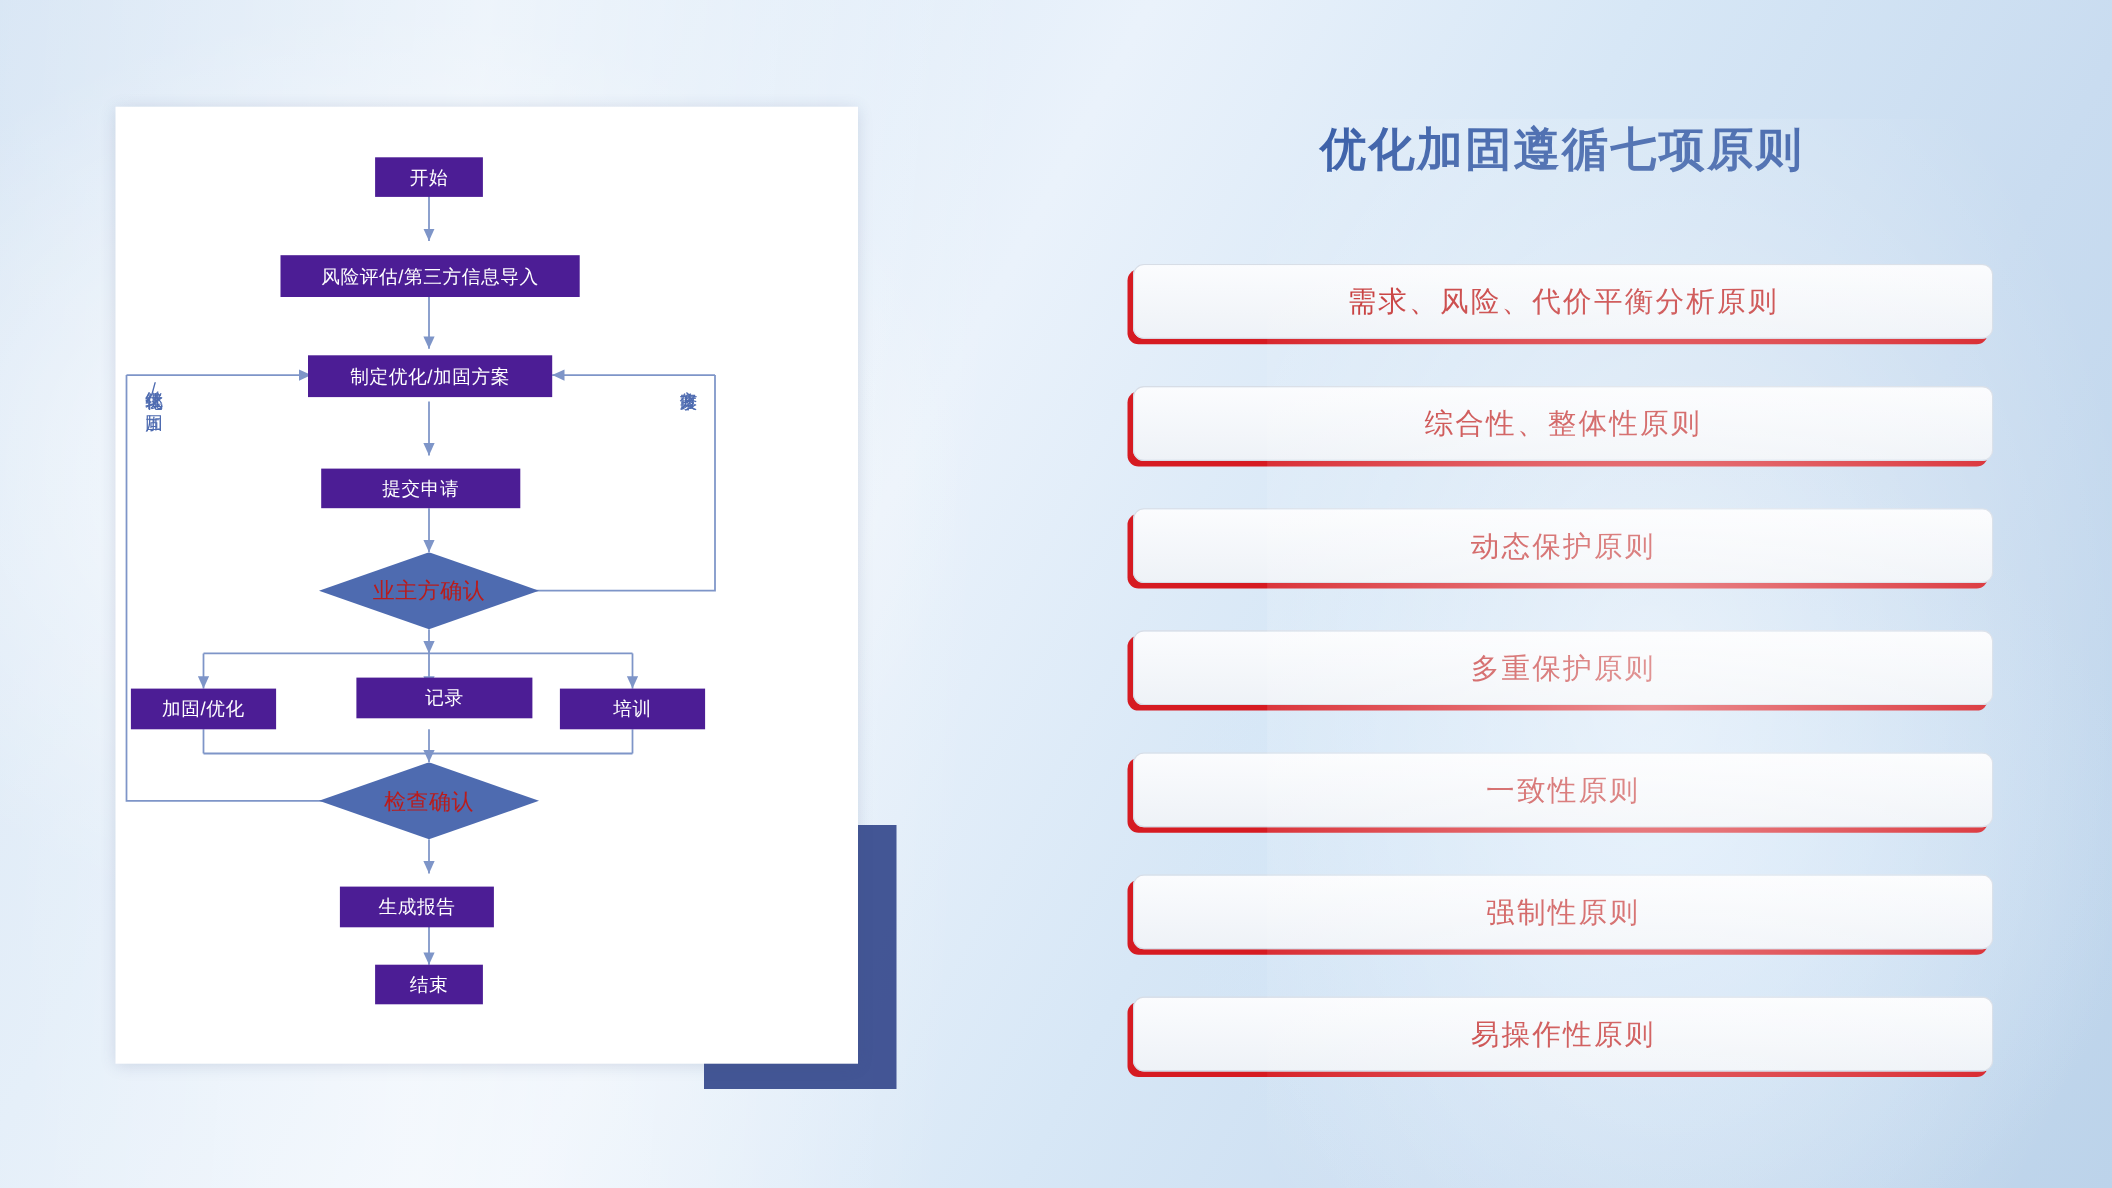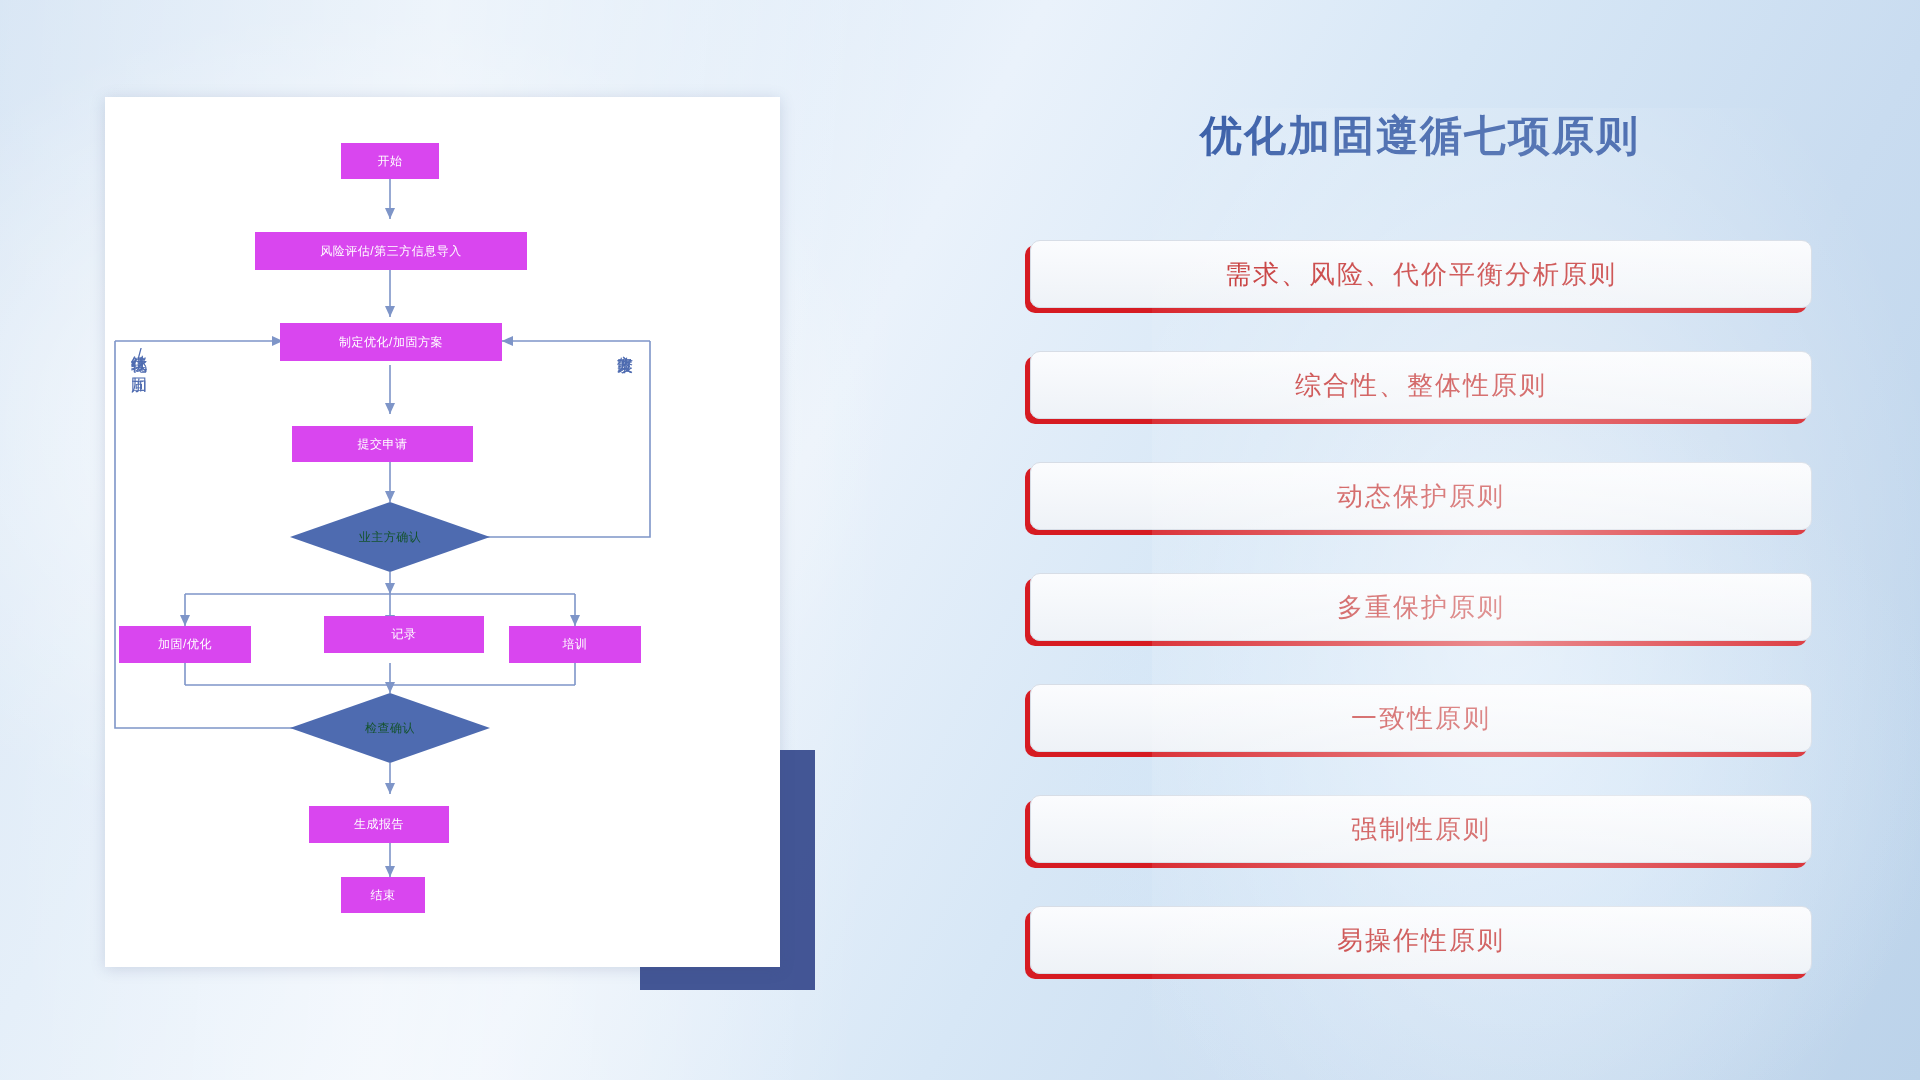--- a/index.html
+++ b/index.html
@@ -63,23 +63,23 @@
     box-shadow: 0 2px 14px rgba(60,80,130,0.18);
   }
   .fc-wrap {
     position: absolute;
     left: 0; top: 0;
     width: 675px;
     height: 870px;
   }
   .node {
     position: absolute;
-    background: #d946ef;
+    background: #4c1d95;
     color: #ffffff;
-    font-size: 12px;
+    font-size: 17px;
     display: flex;
     align-items: center;
     justify-content: center;
     box-sizing: border-box;
     white-space: nowrap;
     letter-spacing: 0.5px;
   }
   .diamond {
     position: absolute;
     box-sizing: border-box;
@@ -93,22 +93,22 @@
     clip-path: polygon(50% 0%, 100% 50%, 50% 100%, 0% 50%);
   }
   .diamond .dlabel {
     position: absolute;
     left: 0; top: 0;
     width: 100%;
     height: 100%;
     display: flex;
     align-items: center;
     justify-content: center;
-    color: #14532d;
-    font-size: 12px;
+    color: #b91c1c;
+    font-size: 20px;
     letter-spacing: 0.5px;
   }
   .vlabel {
     position: absolute;
     color: #4e6bb0;
     font-size: 16px;
     line-height: 20px;
     writing-mode: vertical-rl;
     text-orientation: upright;
     letter-spacing: 1px;
@@ -254,21 +254,21 @@
 
       <div class="diamond" style="left:185px; top:596px; width:200px; height:70px;">
         <div class="dshape"></div>
         <div class="dlabel">检查确认</div>
       </div>
 
       <div class="node" style="left:204px; top:709px; width:140px; height:37px;">
         <span>生成报告</span>
       </div>
 
-      <div class="node" style="left:236px; top:780px; width:84px; height:36px;">
+      <div class="node" style="left:236px; top:780px; width:98px; height:36px;">
         <span>结束</span>
       </div>
 
       <div class="vlabel" style="left:24px; top:245px;">继续优化/加固</div>
 
       <div class="vlabel" style="left:510px; top:245px;">方案修改</div>
 
     </div>
   </div>
 

